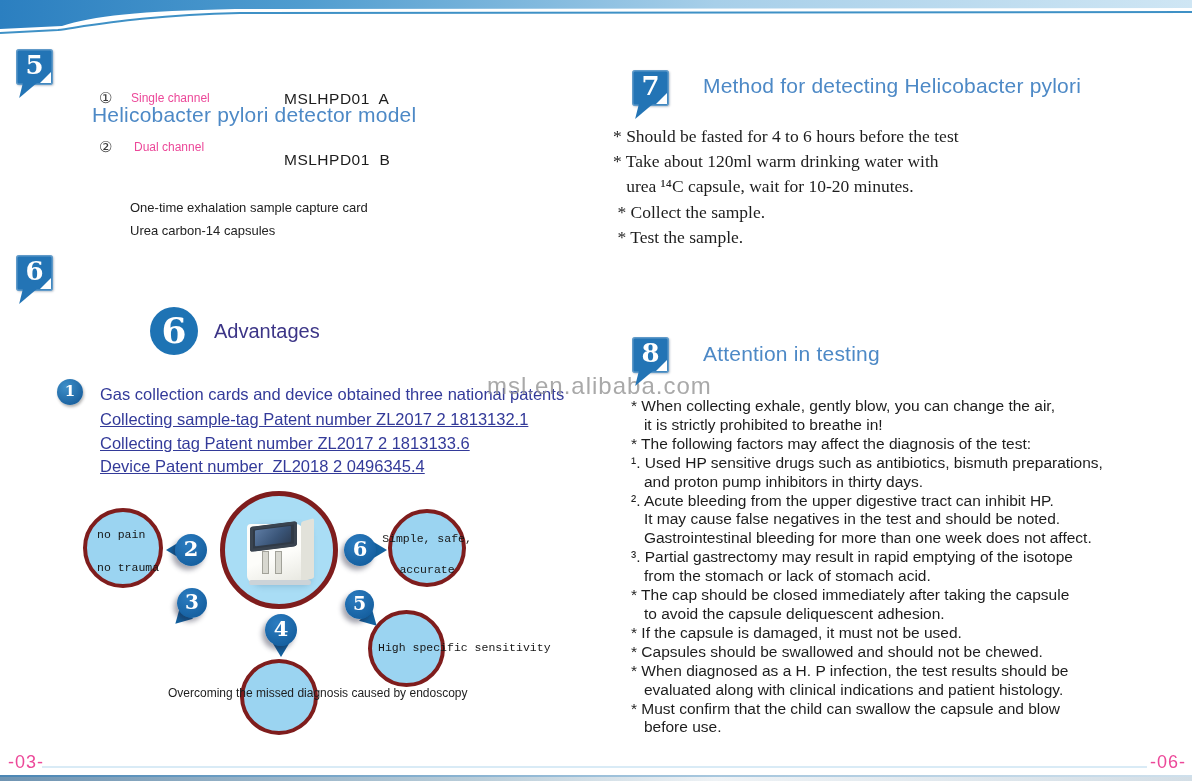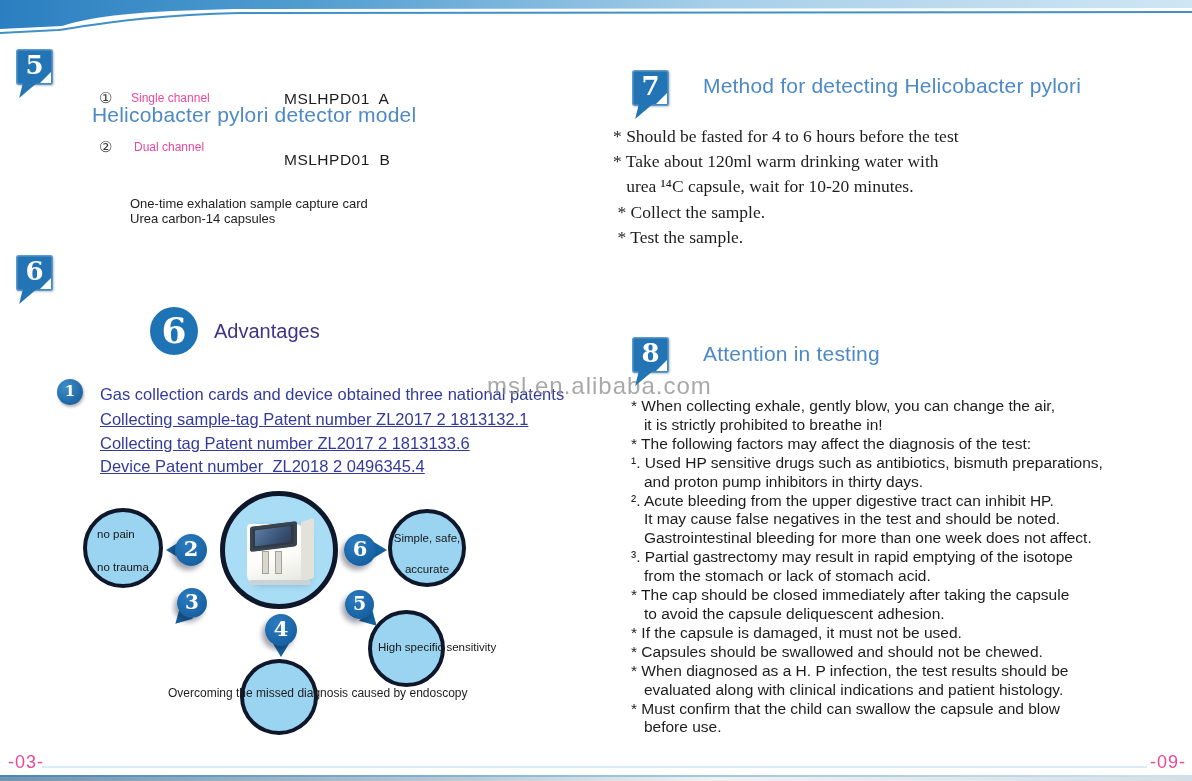--- a/index.html
+++ b/index.html
@@ -17,38 +17,38 @@
          border-top:15px solid #2374b5;border-right:14px solid transparent;transform:skewX(-14deg);}
   .badge::after{content:"";position:absolute;right:2px;bottom:2px;width:0;height:0;
          border-bottom:11px solid #ffffff;border-left:11px solid transparent;}
 
   .sec-title{position:absolute;font-size:21px;color:#4d89c6;letter-spacing:.2px;white-space:pre;z-index:2;}
 
   .item-marker{position:absolute;font-size:15px;color:#3a3a3a;}
   .item-label{position:absolute;font-size:12px;color:#ec4899;}
   .item-model{position:absolute;font-size:15.5px;color:#1d1d1d;white-space:pre;letter-spacing:.5px;}
 
-  .notes{position:absolute;font-size:13px;line-height:15px;color:#222;white-space:pre;}
+  .notes{position:absolute;font-size:13px;line-height:23px;color:#222;white-space:pre;}
 
   .bignum{position:absolute;width:48px;height:48px;border-radius:50%;background:#1e73b4;color:#fff;
           font-family:"DejaVu Serif",serif;font-weight:bold;font-size:36px;text-align:center;line-height:46px;}
   .subtitle{position:absolute;font-size:20px;color:#3c3587;}
 
   .patbadge{position:absolute;width:26px;height:26px;border-radius:50%;color:#fff;text-align:center;
             line-height:25px;font-size:15px;font-weight:bold;font-family:"DejaVu Serif",serif;
             background:radial-gradient(circle at 35% 30%,#3e8fc9,#115492);box-shadow:1px 2px 3px rgba(0,0,0,.3);}
   .patents{position:absolute;font-size:16.5px;color:#333a99;white-space:pre;z-index:1;}
   .patlines{line-height:23.6px;text-decoration:underline;}
 
   .watermark{position:absolute;left:487px;top:372px;font-size:24px;color:rgba(150,150,150,.82);
              letter-spacing:1px;z-index:5;}
 
   
-  .bubble{position:absolute;border-radius:50%;background:#9bd4f1;border:4px solid #0f172a;
-          box-sizing:border-box;z-index:1;}
+  .bubble{position:absolute;border-radius:50%;background:#9bd4f1;border:4px solid #7f1d1d;
+          box-sizing:border-box;z-index:1;font-family:Liberation Mono, monospace;}
   .bubble-center{background:#a9ddf5;border-width:5px;}
   .bubble-text{position:absolute;font-size:11.5px;color:#161616;white-space:pre;width:max-content;z-index:4;}
   .numcircle{position:absolute;border-radius:50%;color:#fff;text-align:center;
              font-family:"DejaVu Serif",serif;font-weight:bold;z-index:3;
              background:radial-gradient(circle at 38% 30%,#2b7cc0,#0f5796);
              box-shadow:-3px 4px 5px rgba(30,30,55,.4);}
   .ptr{position:absolute;width:0;height:0;z-index:2;}
   .caption{position:absolute;font-size:12px;color:#1d1d1d;z-index:4;white-space:pre;}
 
   
@@ -195,15 +195,15 @@
 * Capsules should be swallowed and should not be chewed.
 * When diagnosed as a H. P infection, the test results should be
    evaluated along with clinical indications and patient histology.
 * Must confirm that the child can swallow the capsule and blow
    before use.</div>
 
   <div class="foot-hairline"></div>
   <div class="foot-line"></div>
   <div class="foot-strip"></div>
   <div class="pagenum" style="left:8px;top:752px;">-03-</div>
-  <div class="pagenum" style="left:1150px;top:752px;">-09-</div>
+  <div class="pagenum" style="left:1150px;top:752px;">-06-</div>
 
 </div>
 
 </body></html>

